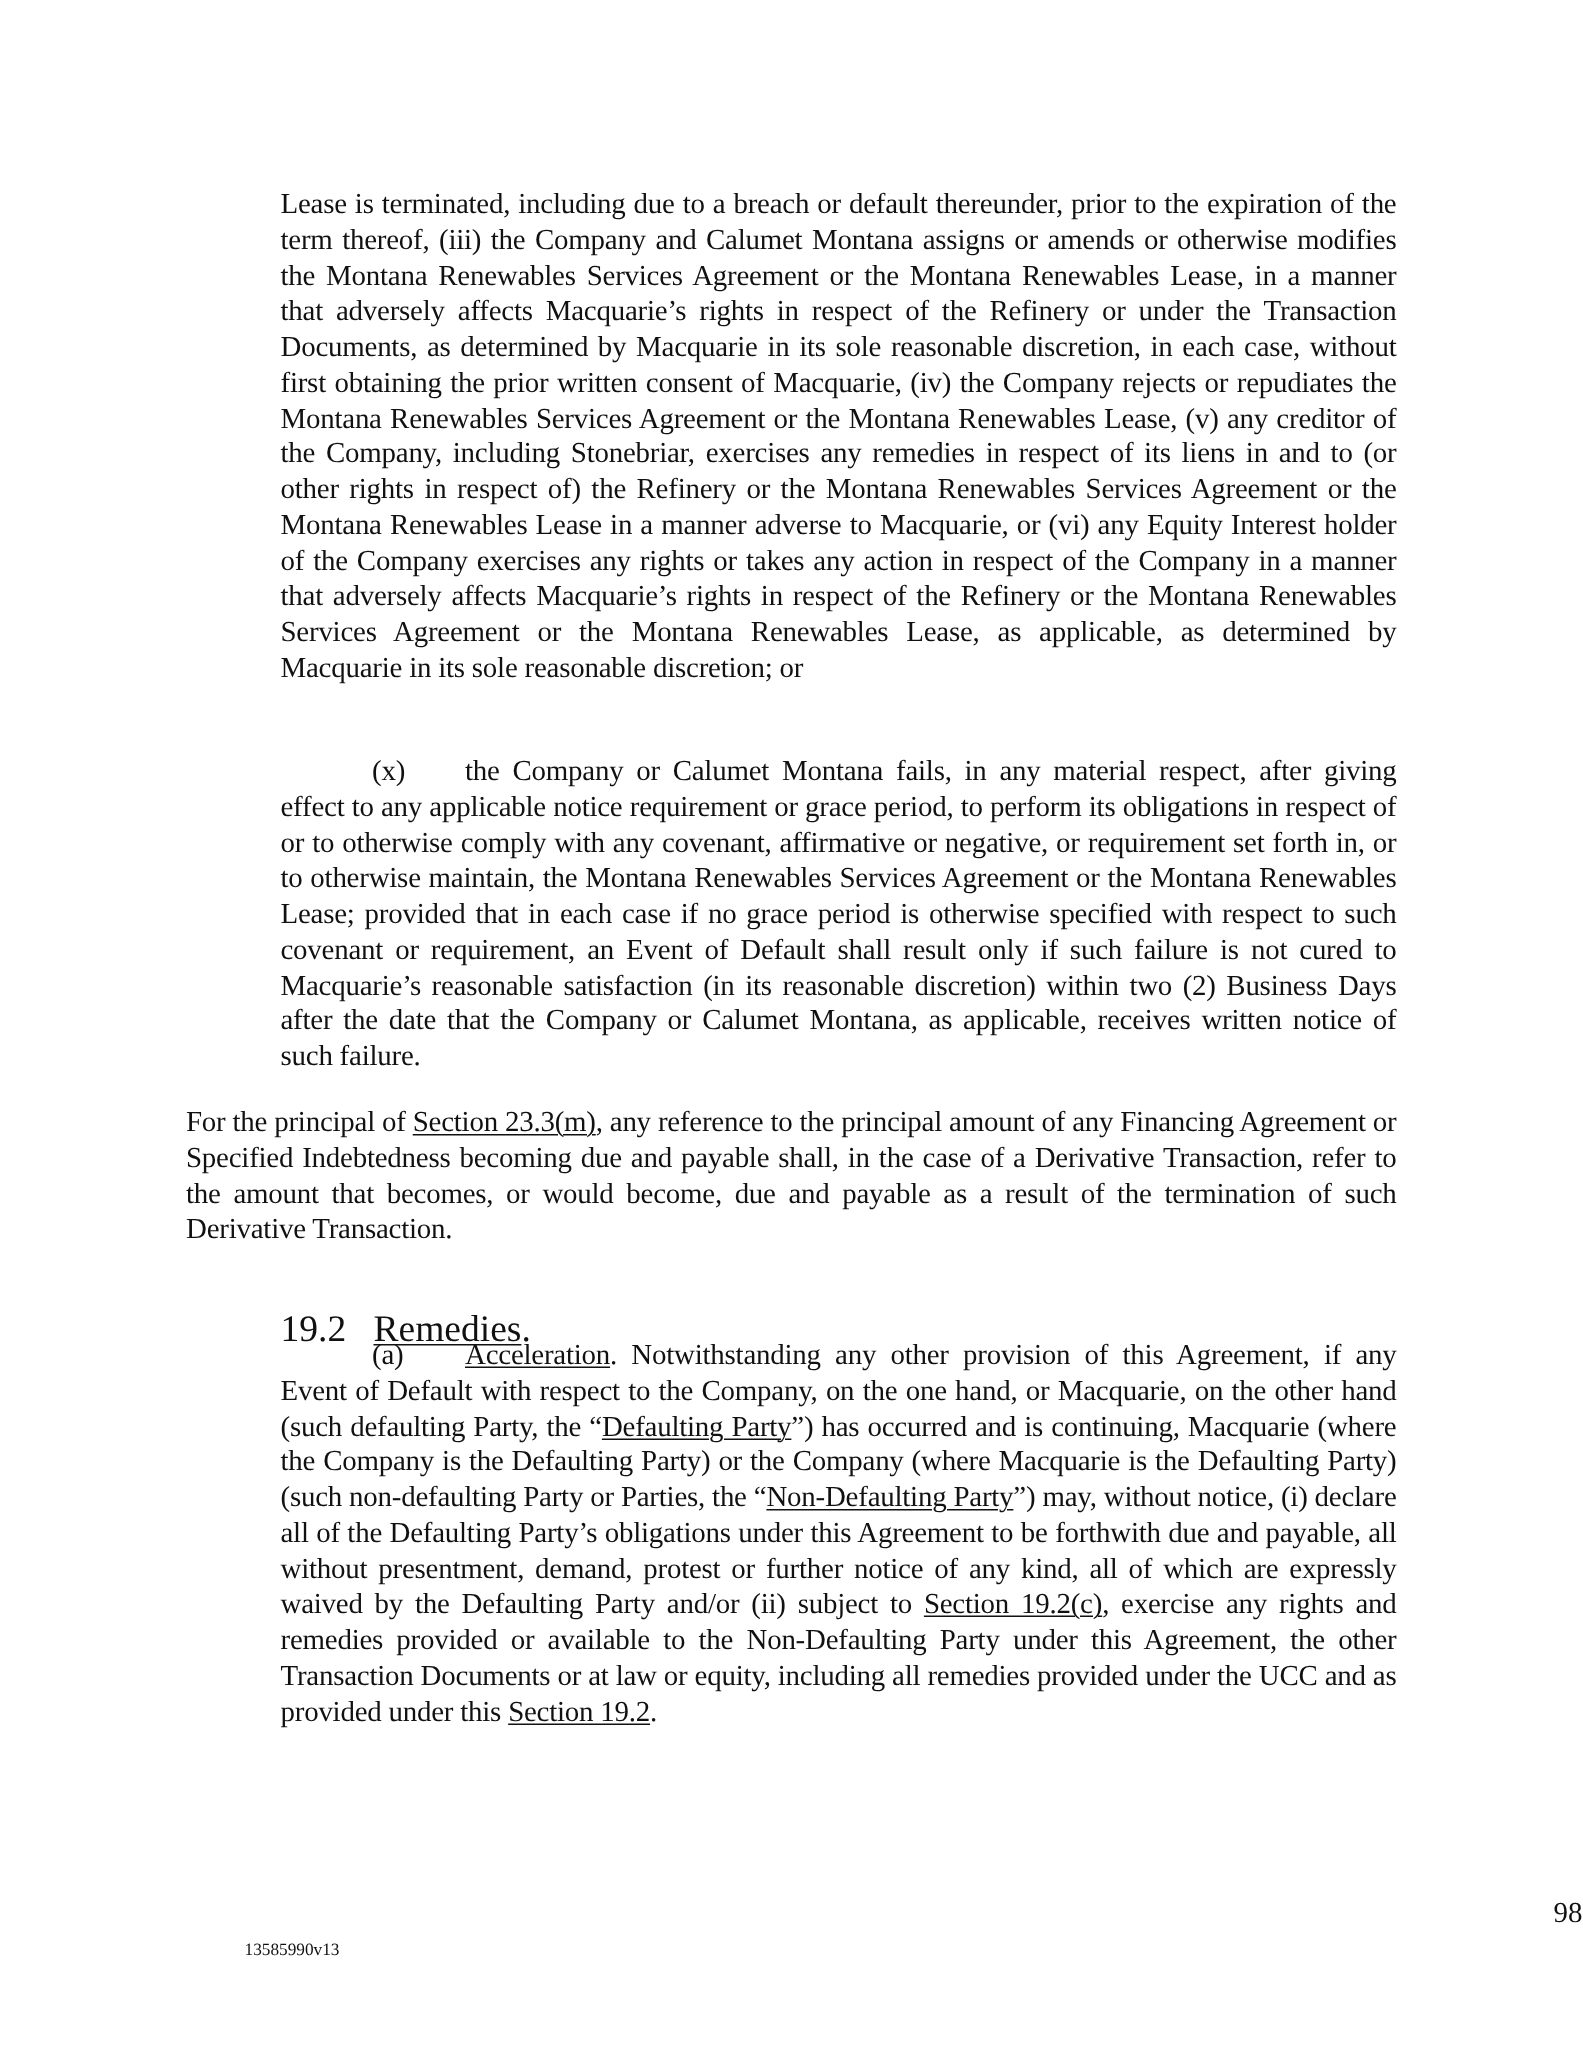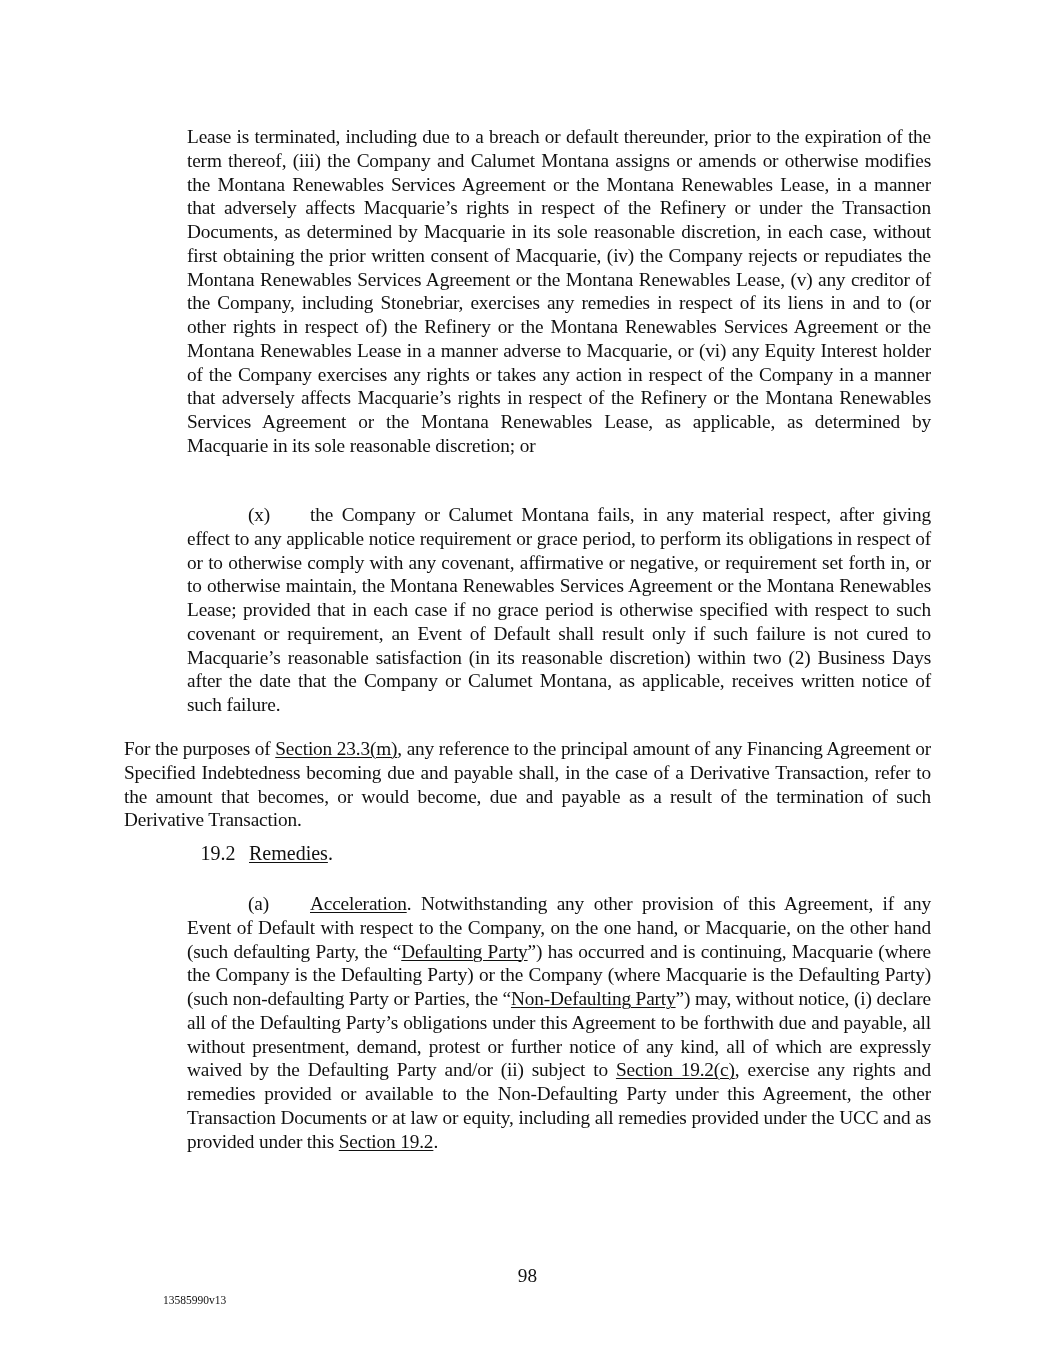--- a/index.html
+++ b/index.html
@@ -46,35 +46,34 @@
       text-indent: 0;
     }
     .u {
       text-decoration: underline;
       text-underline-offset: 2px;
       text-decoration-thickness: 1px;
     }
     .heading {
       position: absolute;
       left: 187px;
-      top: 842px;
-      font-size: 20px;
+      top: 875px;
+      font-size: 25px;
       line-height: 23.75px;
-      text-align: center;
     }
     .heading .num {
       display: inline-block;
       width: 62px;
     }
     .page-number {
       position: absolute;
       left: 0;
       width: 1055px;
       top: 1264px;
-      text-align: center;
+      text-align: right;
       font-size: 19.3px;
       line-height: 24px;
     }
     .doc-id {
       position: absolute;
       left: 124px;
       top: 1293px;
       font-size: 11.5px;
       line-height: 14px;
       margin-left: 39px;
@@ -87,21 +86,21 @@
 
   <div class="para indented" style="top:125px;">
     <span>Lease is terminated, including due to a breach or default thereunder, prior to the expiration of the term thereof, (iii) the Company and Calumet Montana assigns or amends or otherwise modifies the Montana Renewables Services Agreement or the Montana Renewables Lease, in a manner that adversely affects Macquarie’s rights in respect of the Refinery or under the Transaction Documents, as determined by Macquarie in its sole reasonable discretion, in each case, without first obtaining the prior written consent of Macquarie, (iv) the Company rejects or repudiates the Montana Renewables Services Agreement or the Montana Renewables Lease, (v) any creditor of the Company, including Stonebriar, exercises any remedies in respect of its liens in and to (or other rights in respect of) the Refinery or the Montana Renewables Services Agreement or the Montana Renewables Lease in a manner adverse to Macquarie, or (vi) any Equity Interest holder of the Company exercises any rights or takes any action in respect of the Company in a manner that adversely affects Macquarie’s rights in respect of the Refinery or the Montana Renewables Services Agreement or the Montana Renewables Lease, as applicable, as determined by Macquarie in its sole reasonable discretion; or</span>
   </div>
 
   <div class="para indented first-indent" style="top:503px;">
     <span class="marker">(x)</span><span>the Company or Calumet Montana fails, in any material respect, after giving effect to any applicable notice requirement or grace period, to perform its obligations in respect of or to otherwise comply with any covenant, affirmative or negative, or requirement set forth in, or to otherwise maintain, the Montana Renewables Services Agreement or the Montana Renewables Lease; provided that in each case if no grace period is otherwise specified with respect to such covenant or requirement, an Event of Default shall result only if such failure is not cured to Macquarie’s reasonable satisfaction (in its reasonable discretion) within two (2) Business Days after the date that the Company or Calumet Montana, as applicable, receives written notice of such failure.</span>
   </div>
 
   <div class="para full" style="top:737px;">
-    <span>For the purposes of </span><span class="u">Section 23.3(m)</span><span>, any reference to the principal amount of any Financing Agreement or Specified Indebtedness becoming due and payable shall, in the case of a Derivative Transaction, refer to the amount that becomes, or would become, due and payable as a result of the termination of such Derivative Transaction.</span>
+    <span>For the principal of </span><span class="u">Section 23.3(m)</span><span>, any reference to the principal amount of any Financing Agreement or Specified Indebtedness becoming due and payable shall, in the case of a Derivative Transaction, refer to the amount that becomes, or would become, due and payable as a result of the termination of such Derivative Transaction.</span>
   </div>
 
   <div class="heading">
     <span class="num">19.2</span><span class="u">Remedies</span><span>.</span>
   </div>
 
   <div class="para indented first-indent" style="top:892px;">
     <span class="marker">(a)</span><span class="u">Acceleration</span><span>.  Notwithstanding any other provision of this Agreement, if any Event of Default with respect to the Company, on the one hand, or Macquarie, on the other hand (such defaulting Party, the “</span><span class="u">Defaulting Party</span><span>”) has occurred and is continuing, Macquarie (where the Company is the Defaulting Party) or the Company (where Macquarie is the Defaulting Party) (such non-defaulting Party or Parties, the “</span><span class="u">Non-Defaulting Party</span><span>”) may, without notice, (i) declare all of the Defaulting Party’s obligations under this Agreement to be forthwith due and payable, all without presentment, demand, protest or further notice of any kind, all of which are expressly waived by the Defaulting Party and/or (ii) subject to </span><span class="u">Section 19.2(c)</span><span>, exercise any rights and remedies provided or available to the Non-Defaulting Party under this Agreement, the other Transaction Documents or at law or equity, including all remedies provided under the UCC and as provided under this </span><span class="u">Section 19.2</span><span>.</span>
   </div>
 

